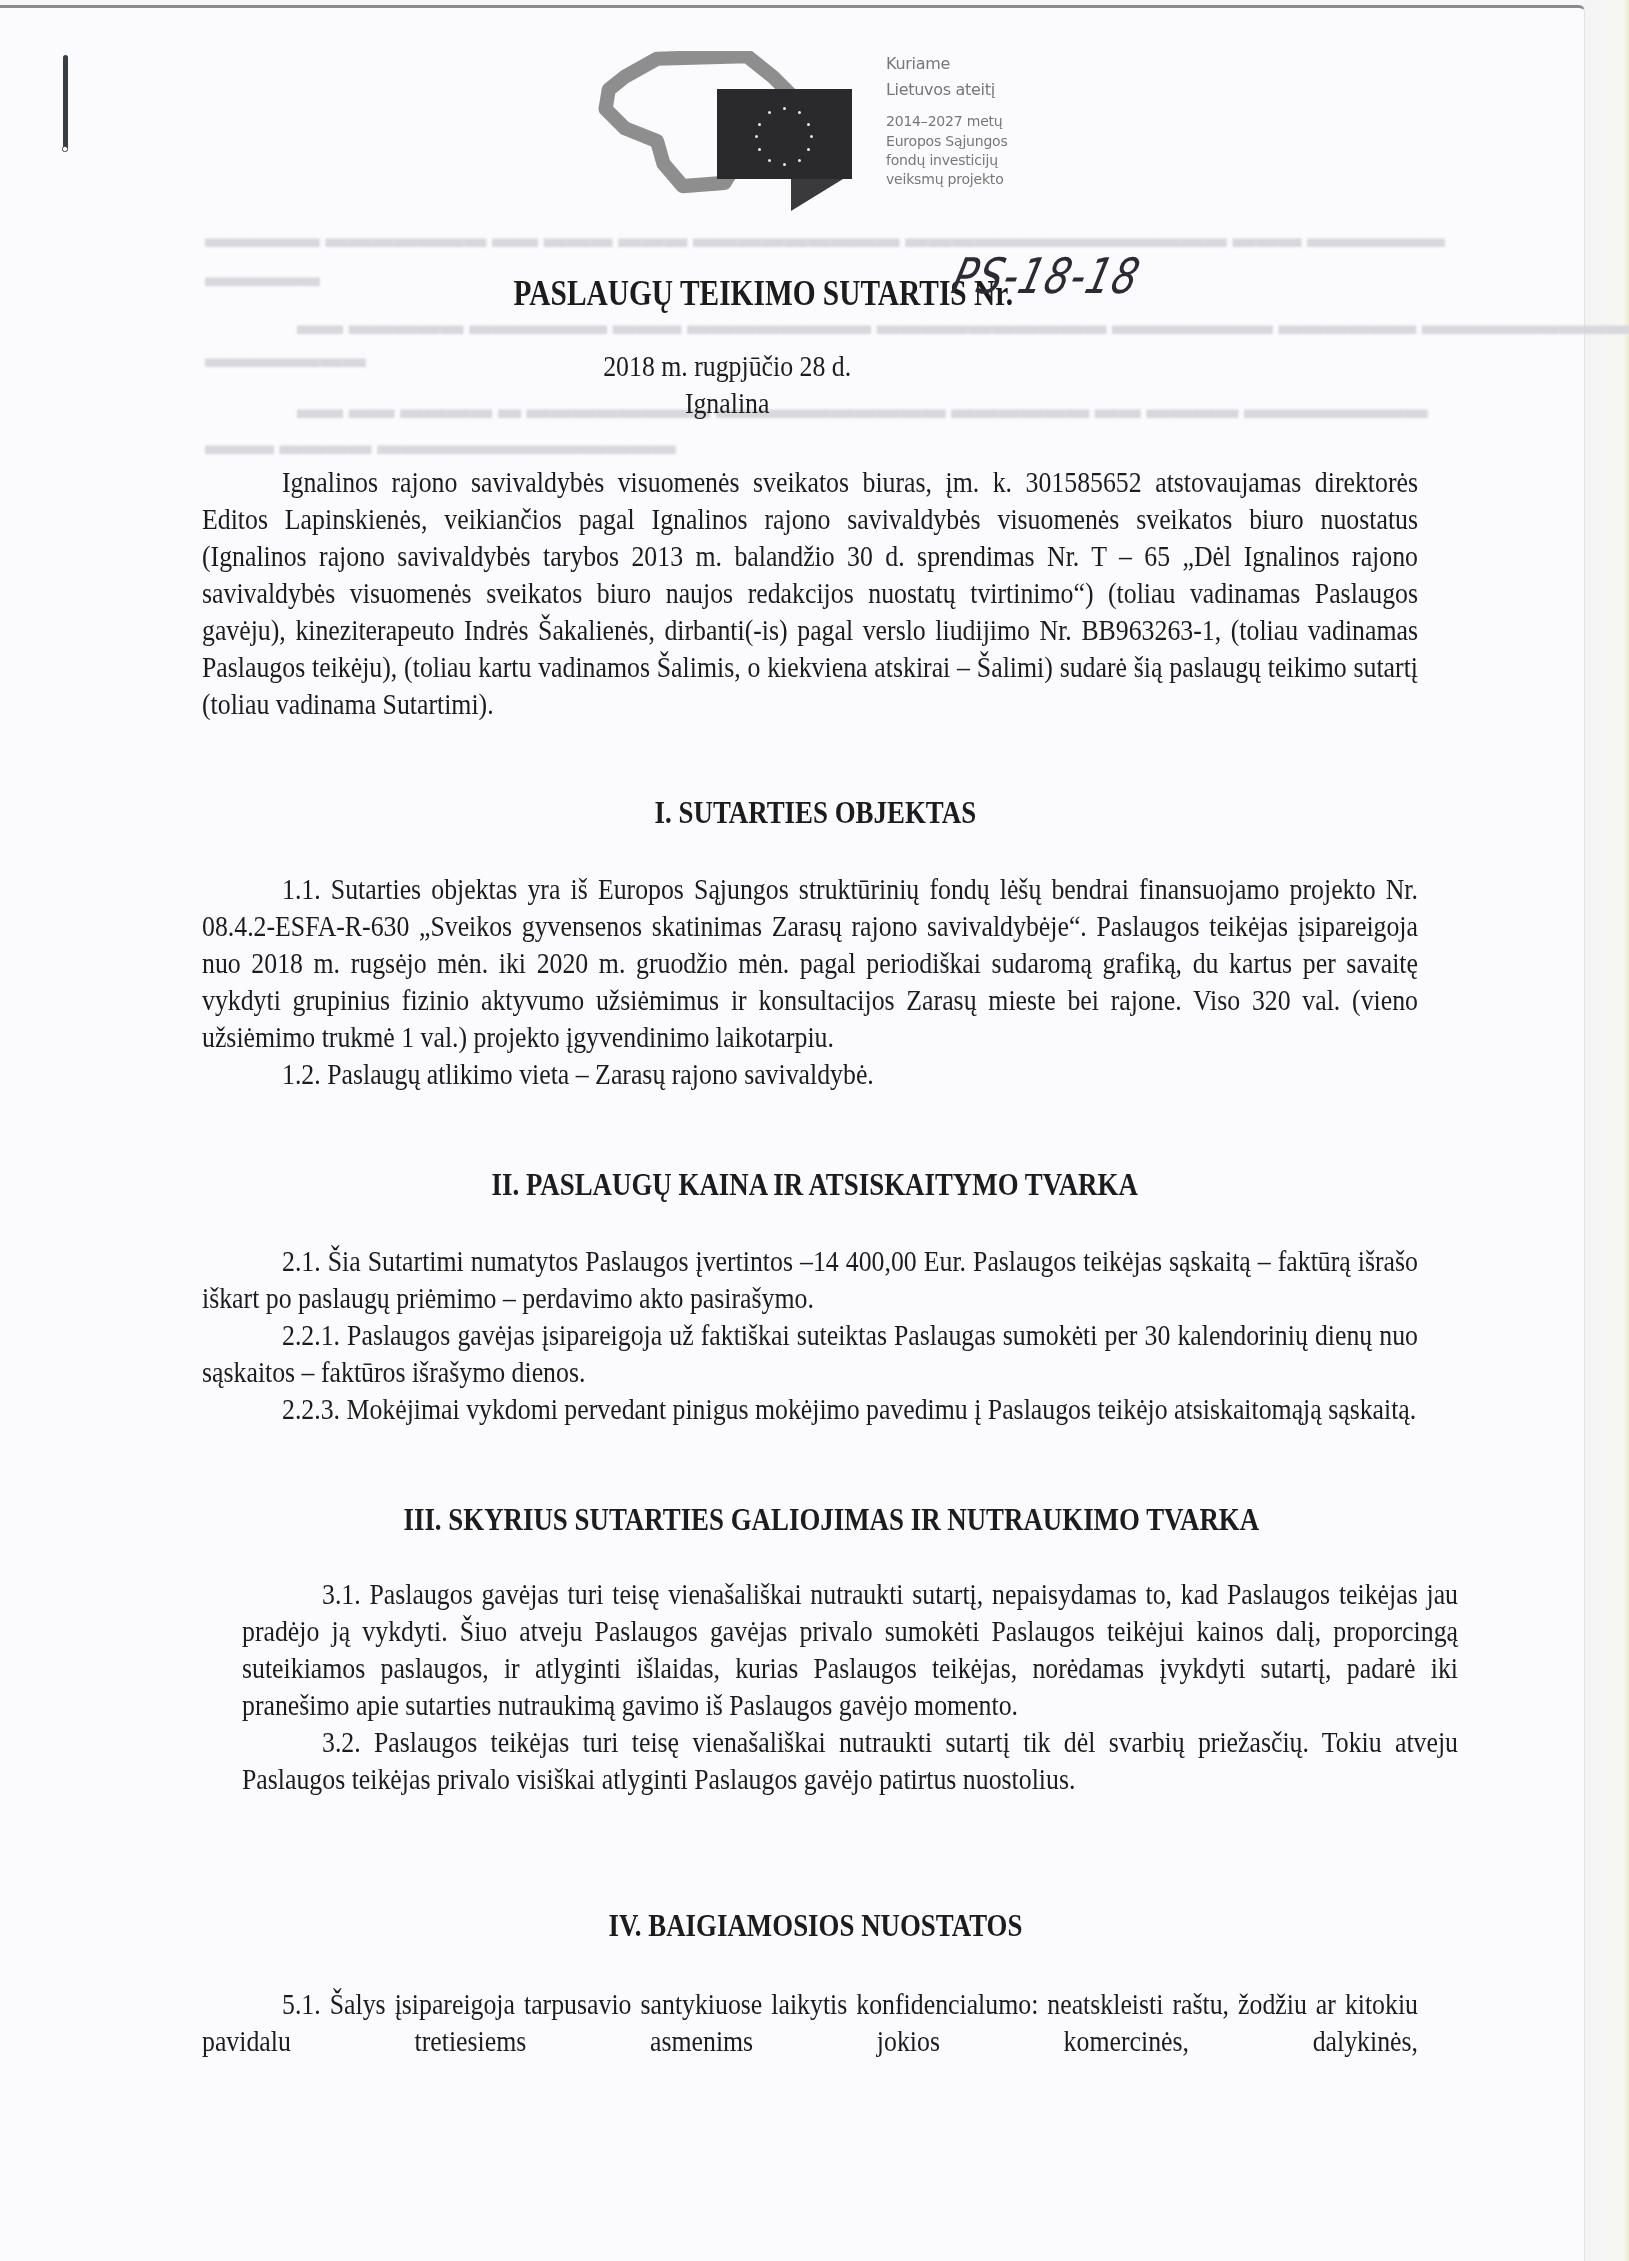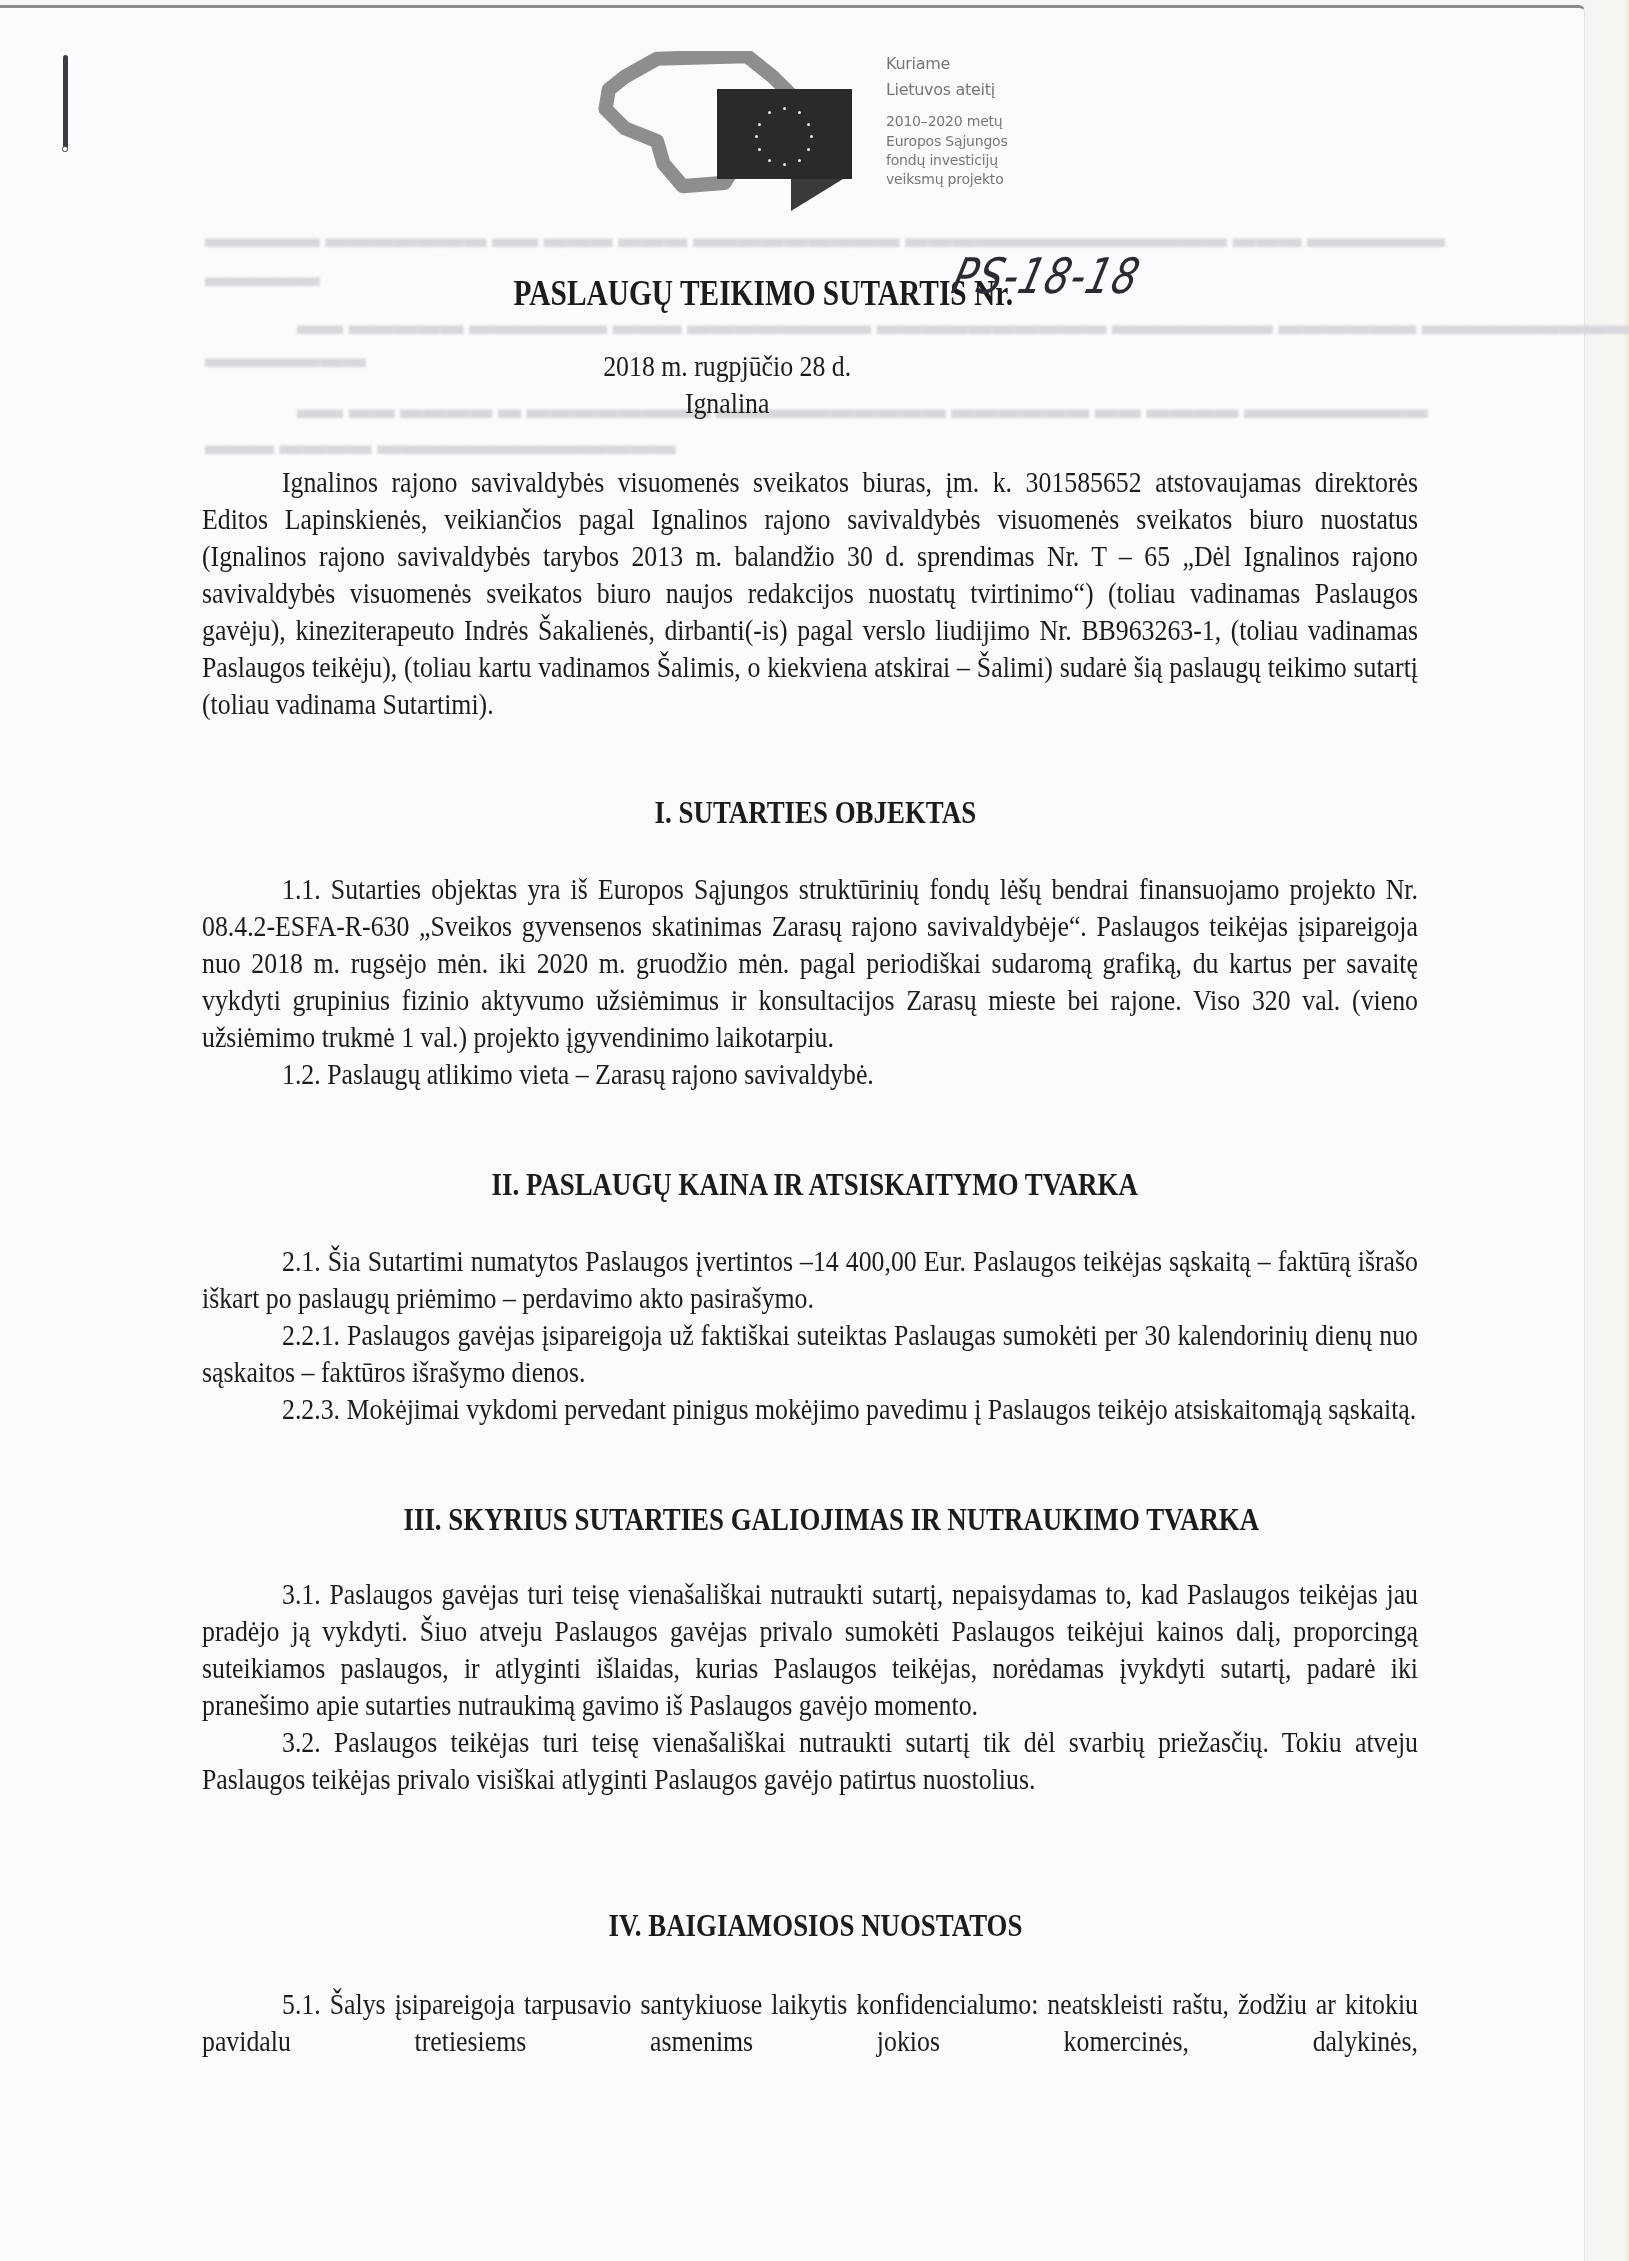--- a/index.html
+++ b/index.html
@@ -107,21 +107,21 @@
     <span class="eu-star" style="left:51px; top:70px;"></span>
     <span class="eu-star" style="left:41px; top:59px;"></span>
     <span class="eu-star" style="left:38px; top:46px;"></span>
     <span class="eu-star" style="left:41px; top:34px;"></span>
     <span class="eu-star" style="left:51px; top:22px;"></span>
   </div>
   <div class="logo-text">
     <div class="big">Kuriame</div>
     <div class="big">Lietuvos ateitį</div>
     <div class="gap"></div>
-    <div class="small">2010–2020 metų</div>
+    <div class="small">2014–2027 metų</div>
     <div class="small">Europos Sąjungos</div>
     <div class="small">fondų investicijų</div>
     <div class="small">veiksmų projekto</div>
   </div>
 </div>
 
 <div class="title">
   <span class="t" style="margin-right:168px;">PASLAUGŲ TEIKIMO SUTARTIS Nr.</span>
 </div>
 <div class="handwritten">PS-18-18</div>
@@ -156,21 +156,21 @@
   <div class="inner">
     <p>2.1. Šia Sutartimi numatytos Paslaugos įvertintos –14 400,00 Eur. Paslaugos teikėjas sąskaitą – faktūrą išrašo iškart po paslaugų priėmimo – perdavimo akto pasirašymo.</p>
     <p>2.2.1. Paslaugos gavėjas įsipareigoja už faktiškai suteiktas Paslaugas sumokėti per 30 kalendorinių dienų nuo sąskaitos – faktūros išrašymo dienos.</p>
     <p>2.2.3. Mokėjimai vykdomi pervedant pinigus mokėjimo pavedimu į Paslaugos teikėjo atsiskaitomąją sąskaitą.</p>
   </div>
 </div>
 
 <div class="heading" style="top:1501px;padding-left:16px;">
   <span>III. SKYRIUS SUTARTIES GALIOJIMAS IR NUTRAUKIMO TVARKA</span>
 </div>
-<div class="para" style="top:1575px;">
+<div class="para" style="top:1575px;margin-left:40px;">
   <div class="inner">
     <p>3.1. Paslaugos gavėjas turi teisę vienašališkai nutraukti sutartį, nepaisydamas to, kad Paslaugos teikėjas jau pradėjo ją vykdyti. Šiuo atveju Paslaugos gavėjas privalo sumokėti Paslaugos teikėjui kainos dalį, proporcingą suteikiamos paslaugos, ir atlyginti išlaidas, kurias Paslaugos teikėjas, norėdamas įvykdyti sutartį, padarė iki pranešimo apie sutarties nutraukimą gavimo iš Paslaugos gavėjo momento.</p>
     <p>3.2. Paslaugos teikėjas turi teisę vienašališkai nutraukti sutartį tik dėl svarbių priežasčių. Tokiu atveju Paslaugos teikėjas privalo visiškai atlyginti Paslaugos gavėjo patirtus nuostolius.</p>
   </div>
 </div>
 
 <div class="heading" style="top:1907px;">
   <span>IV. BAIGIAMOSIOS NUOSTATOS</span>
 </div>
 <div class="para" style="top:1985px;">

